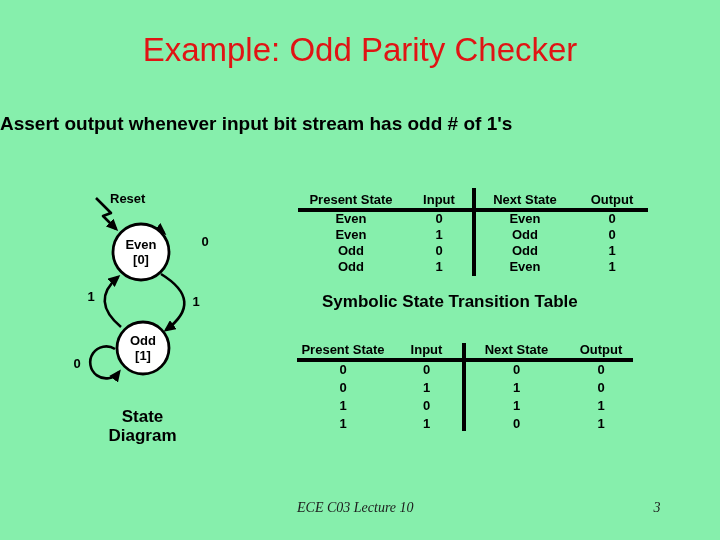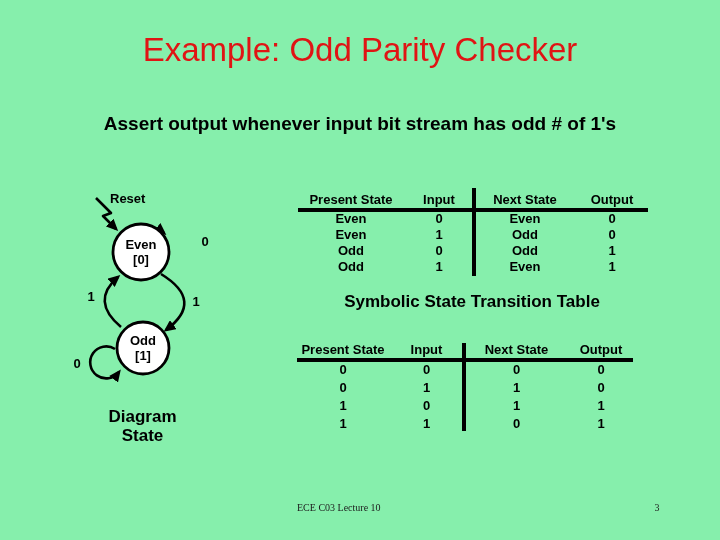--- a/index.html
+++ b/index.html
@@ -7,21 +7,21 @@
     width:720px;height:540px;background:#ffffff;position:relative;overflow:hidden;
     font-family:"Liberation Sans",sans-serif;color:#000;
   }
   .slide{position:absolute;inset:0;background:#86efac;}
 
   .title{
     position:absolute;left:0;right:0;top:30px;text-align:center;
     font-size:33px;line-height:40px;color:#e01414;font-weight:400;
   }
   .subtitle{
-    position:absolute;left:0;right:0;top:113px;text-align:center;
+    position:absolute;left:0;right:0;top:113px;text-align:left;
     font-size:19px;line-height:22px;font-weight:bold;color:#000;
   }
 
   
   .diagram{position:absolute;left:50px;top:183px;}
   .edge{fill:none;stroke:#000;stroke-width:2.6;stroke-linejoin:round;}
   .state{fill:#fff;stroke:#000;stroke-width:2.8;}
   .lbl{font:bold 13px "Liberation Sans",sans-serif;fill:#000;}
   .diag-caption{
     position:absolute;left:85px;top:407px;width:115px;text-align:center;
@@ -44,28 +44,28 @@
     display:flex;align-items:center;justify-content:center;
     font-weight:bold;font-size:13px;line-height:14px;
   }
   .hdr{font-size:13px;align-items:flex-start;line-height:16px;}
   .rule-h{position:absolute;left:0;right:0;top:16px;height:3.5px;background:#000;}
   .rule-v{position:absolute;width:4px;background:#000;}
   #symbolic-table .rule-v{left:174px;top:-4px;height:88px;}
   #encoded-table .rule-v{left:165px;top:1px;height:88px;}
 
   .tbl-caption{
-    position:absolute;text-align:center;font-weight:bold;font-size:17px;line-height:20px;width:300px;
+    position:absolute;text-align:left;font-weight:bold;font-size:17px;line-height:20px;width:300px;
   }
   #symbolic-caption{left:322px;top:292px;}
   #encoded-caption{left:332px;top:445px;}
 
   .footer{
     position:absolute;top:500px;font-family:"Liberation Serif",serif;
-    font-size:10px;line-height:16px;color:#1c1c1c;
+    font-size:14px;line-height:16px;color:#1c1c1c;font-style:italic;
   }
   #footer-left{left:297px;}
   #page-number{left:646px;width:22px;text-align:center;}
 </style>
 </head>
 <body>
 
 <div class="slide">
 
   <div class="title">Example: Odd Parity Checker</div>
@@ -94,22 +94,22 @@
     <text class="lbl" x="141" y="264" text-anchor="middle">[0]</text>
     <text class="lbl" x="143" y="345" text-anchor="middle">Odd</text>
     <text class="lbl" x="143" y="360" text-anchor="middle">[1]</text>
     <text class="lbl" x="205" y="246" text-anchor="middle">0</text>
     <text class="lbl" x="77" y="368" text-anchor="middle">0</text>
     <text class="lbl" x="91" y="301" text-anchor="middle">1</text>
     <text class="lbl" x="196" y="306" text-anchor="middle">1</text>
   </svg>
 
   <div class="diag-caption">
+    <div>State</div>
     <div>Diagram</div>
-    <div>State</div>
   </div>
 
   <div class="ttable" id="symbolic-table">
     <div class="rule-h"></div>
     <div class="rule-v"></div>
 
     <div class="cell hdr">Present State</div>
     <div class="cell hdr">Input</div>
     <div class="cell hdr">Next State</div>
     <div class="cell hdr">Output</div>

